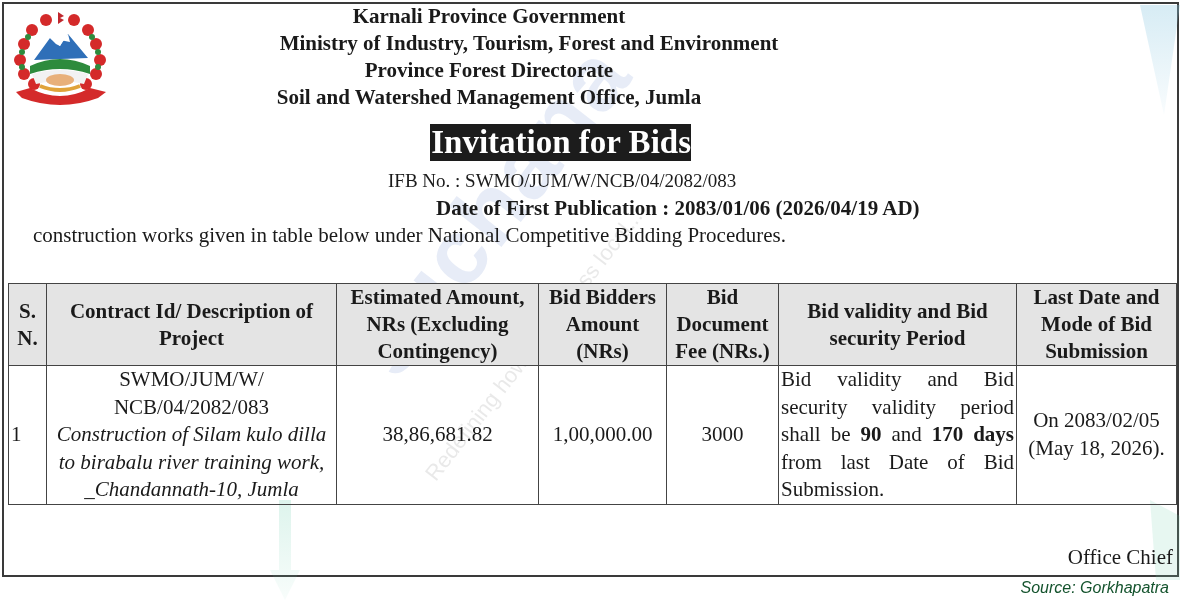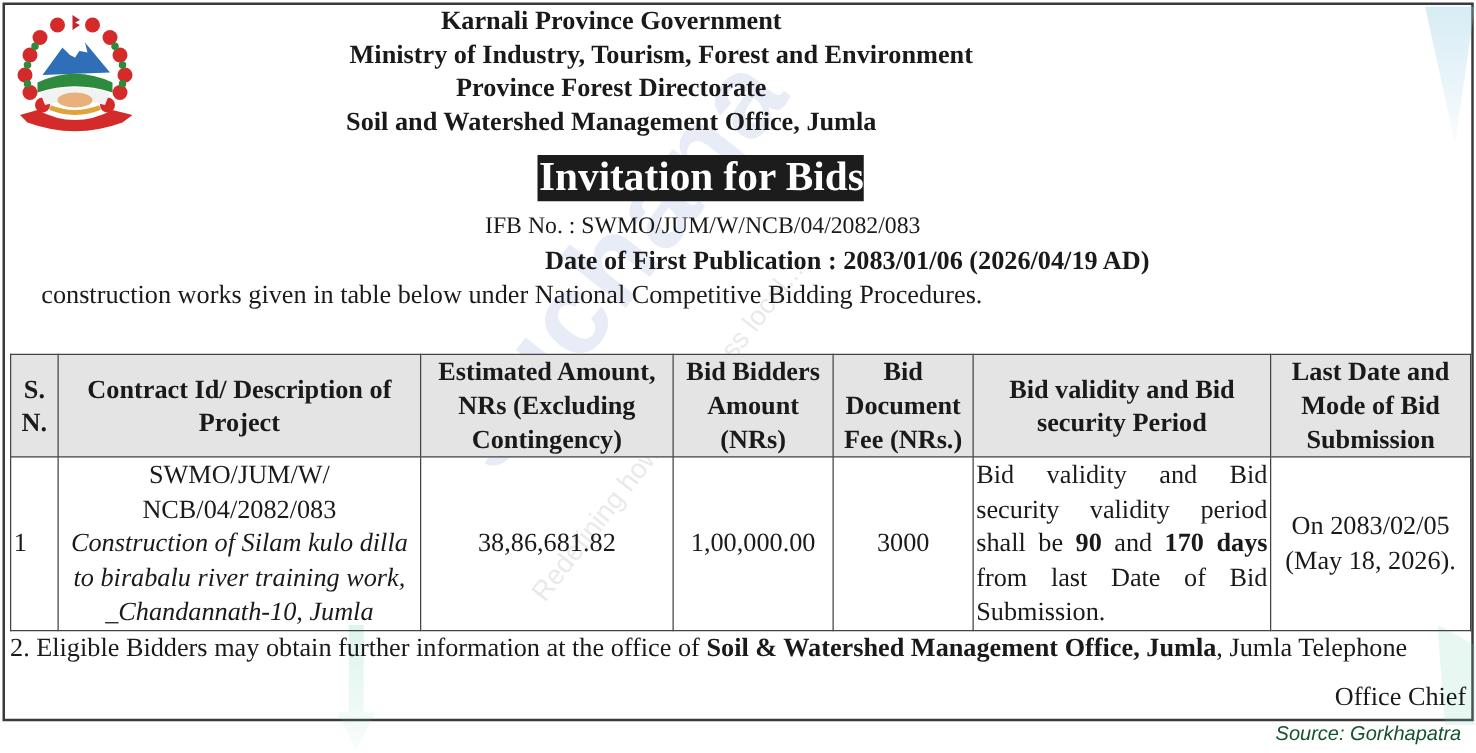--- a/index.html
+++ b/index.html
@@ -157,17 +157,16 @@
       <td class="c-valid"><span>Bid validity  and Bid security validity period shall be </span><b>90</b><span>  and </span><b>170 days</b><span> from last Date of Bid Submission.</span></td>
       <td class="c-center">
         <div>On 2083/02/05</div>
         <div>(May 18, 2026).</div>
       </td>
     </tr>
   </tbody>
 </table>
 
 <div class="para para2">
-  <div class="l1"><span>2. Eligible Bidders may obtain further information at the office of </span><span class="b">Soil &amp; Watershed Management Office, Jumla</span><span>, Jumla Telephone</span></div>
 </div>
 
 <div class="signature">Office Chief</div>
 <div class="source">Source: Gorkhapatra</div>
 
 </body></html>

